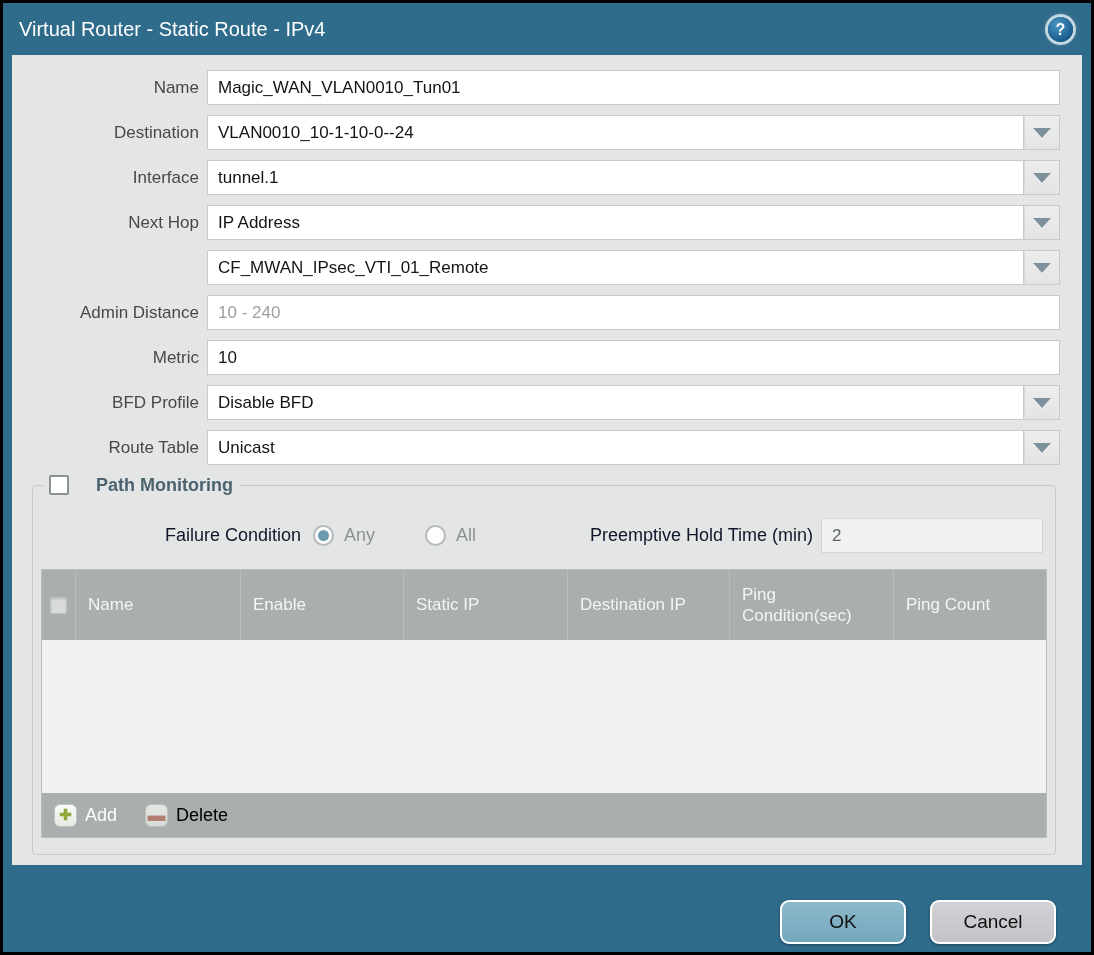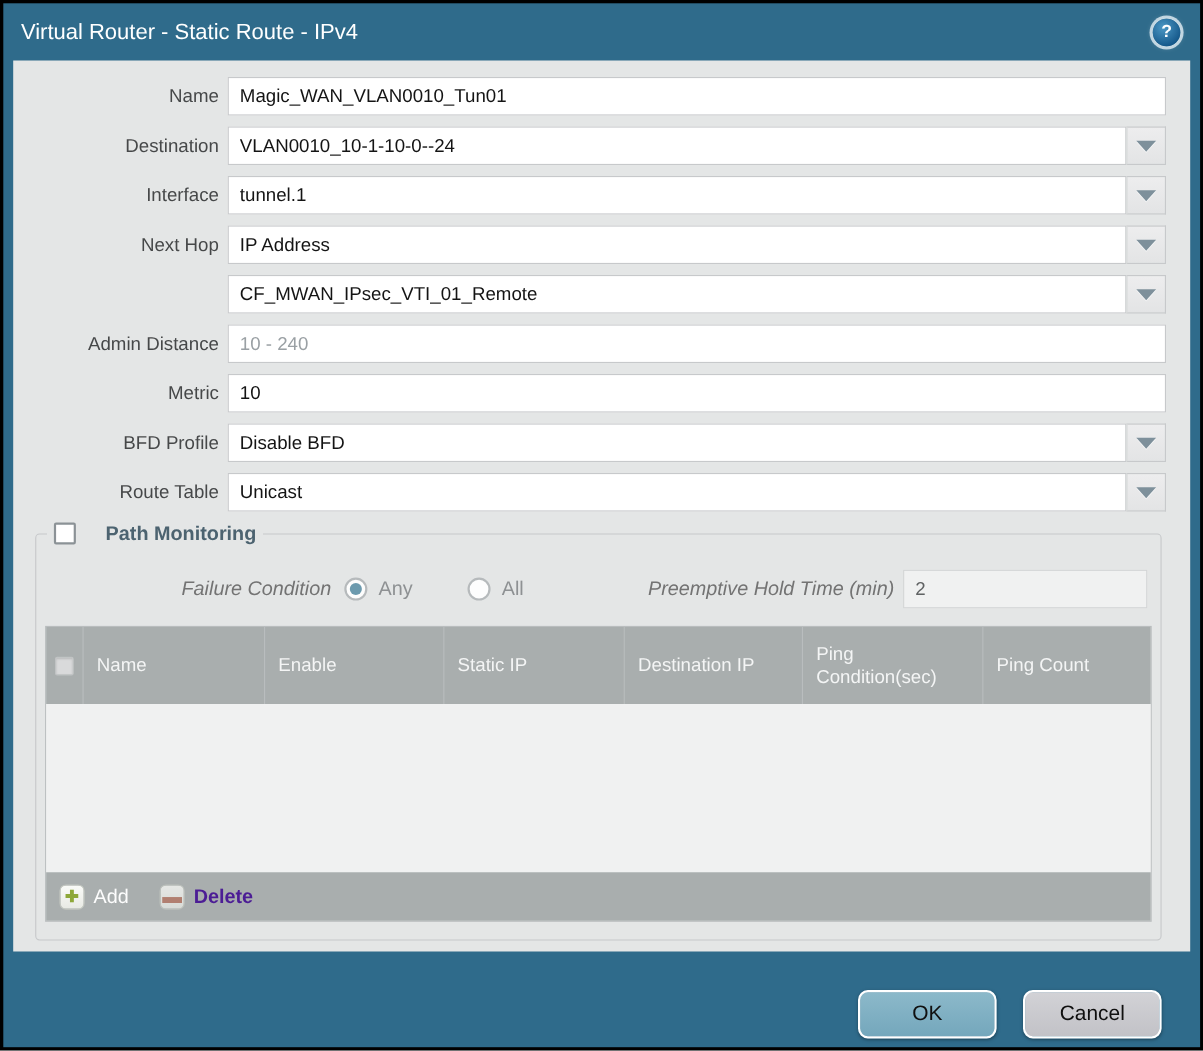--- a/index.html
+++ b/index.html
@@ -70,21 +70,21 @@
     display: flex; gap: 27px;
     padding: 0 6px; margin-left: 2px;
   }
   .cbox {
     width: 20px; height: 20px; background: #fff;
     border: 2px solid #8b9296; border-radius: 2px; cursor: pointer;
   }
   .pm-title { font-size: 18px; font-weight: bold; color: #4c6370; }
 
   .cond-row { display: flex; align-items: center; margin: 18px 4px 16px 124px; height: 35px; }
-  .glabel { font-size: 18px; color: #737373; white-space: nowrap; font-style: italic; }
+  .glabel { font-size: 18px; color: #0f172a; white-space: nowrap; }
   .radio {
     width: 21px; height: 21px; border-radius: 50%; background: #fdfdfd;
     border: 2px solid #b6babc; margin-left: 12px; flex: 0 0 21px;
     display: flex; align-items: center; justify-content: center; cursor: pointer;
   }
   .radio.checked::after {
     content: ""; width: 11px; height: 11px; border-radius: 50%;
     background: #6c9aae;
   }
   .rlabel { font-size: 18px; color: #8e9193; margin-left: 10px; }
@@ -121,21 +121,21 @@
   .ticon {
     width: 23px; height: 23px; border-radius: 6px;
     background: linear-gradient(#fafbf8, #e8eae4);
     border: 1px solid #c2c6bf;
     display: flex; align-items: center; justify-content: center;
     font-size: 15px; font-weight: bold;
   }
   .plus-glyph { color: #8ea839; }
   .minus-glyph { color: #b4705c; font-size: 18px; line-height: 1; }
   .tbtn-label { font-size: 18px; color: #fdfdfd; }
-  .tbtn.disabled .tbtn-label { color: #4c1d95; font-weight: bold; }
+  .tbtn.disabled .tbtn-label { color: #000000; }
   .tbtn.disabled .ticon { opacity: 0.75; }
 
   
   .btnbar {
     position: absolute; right: 35px; bottom: 8px;
     display: flex; gap: 24px; justify-content: flex-end;
   }
   .btn {
     width: 126px; height: 44px;
     border: 2px solid #fff; border-radius: 9px;

